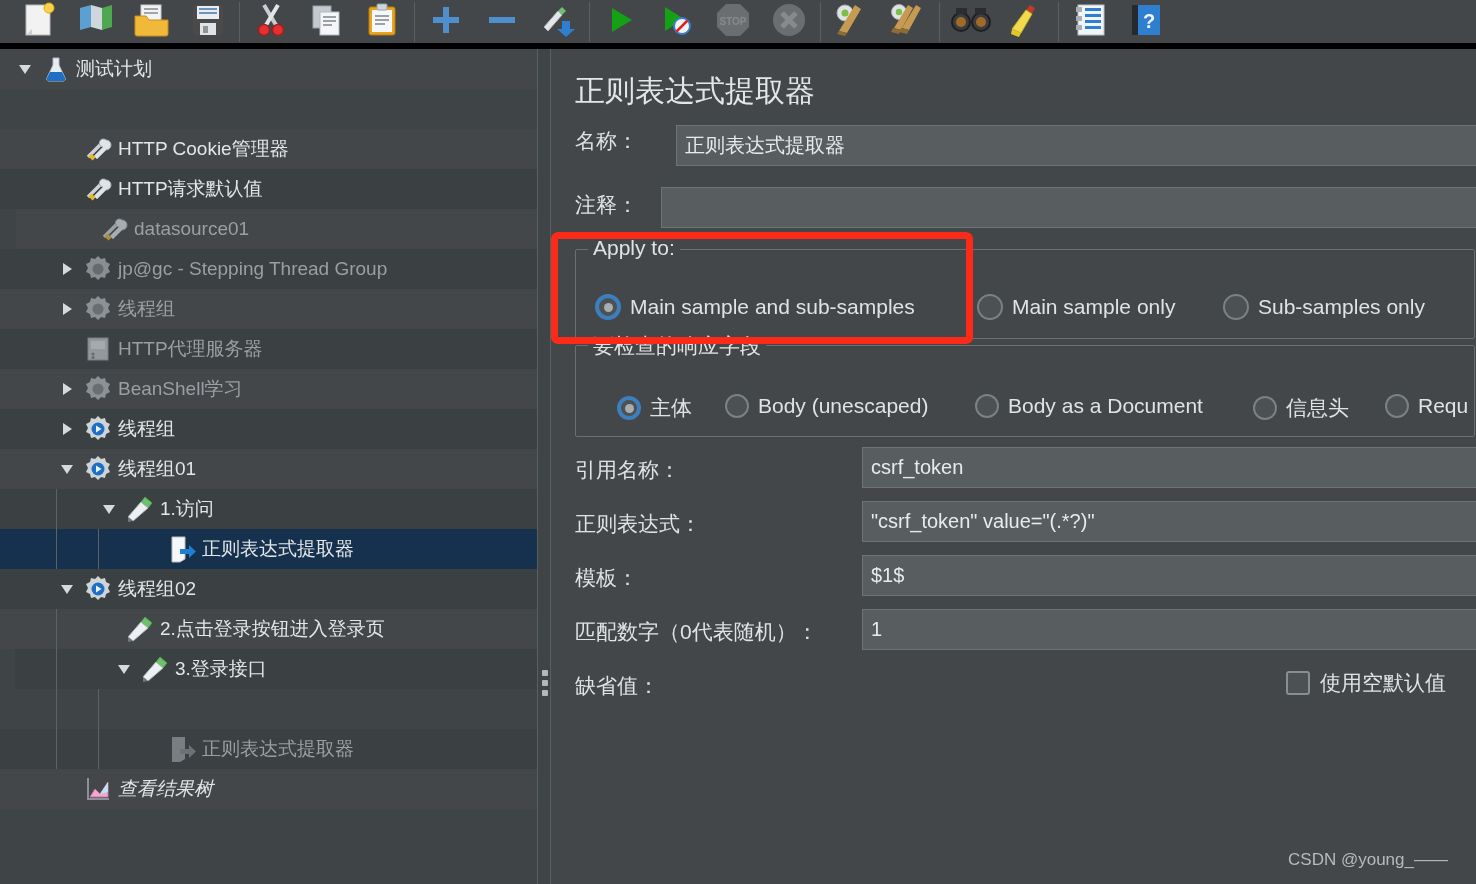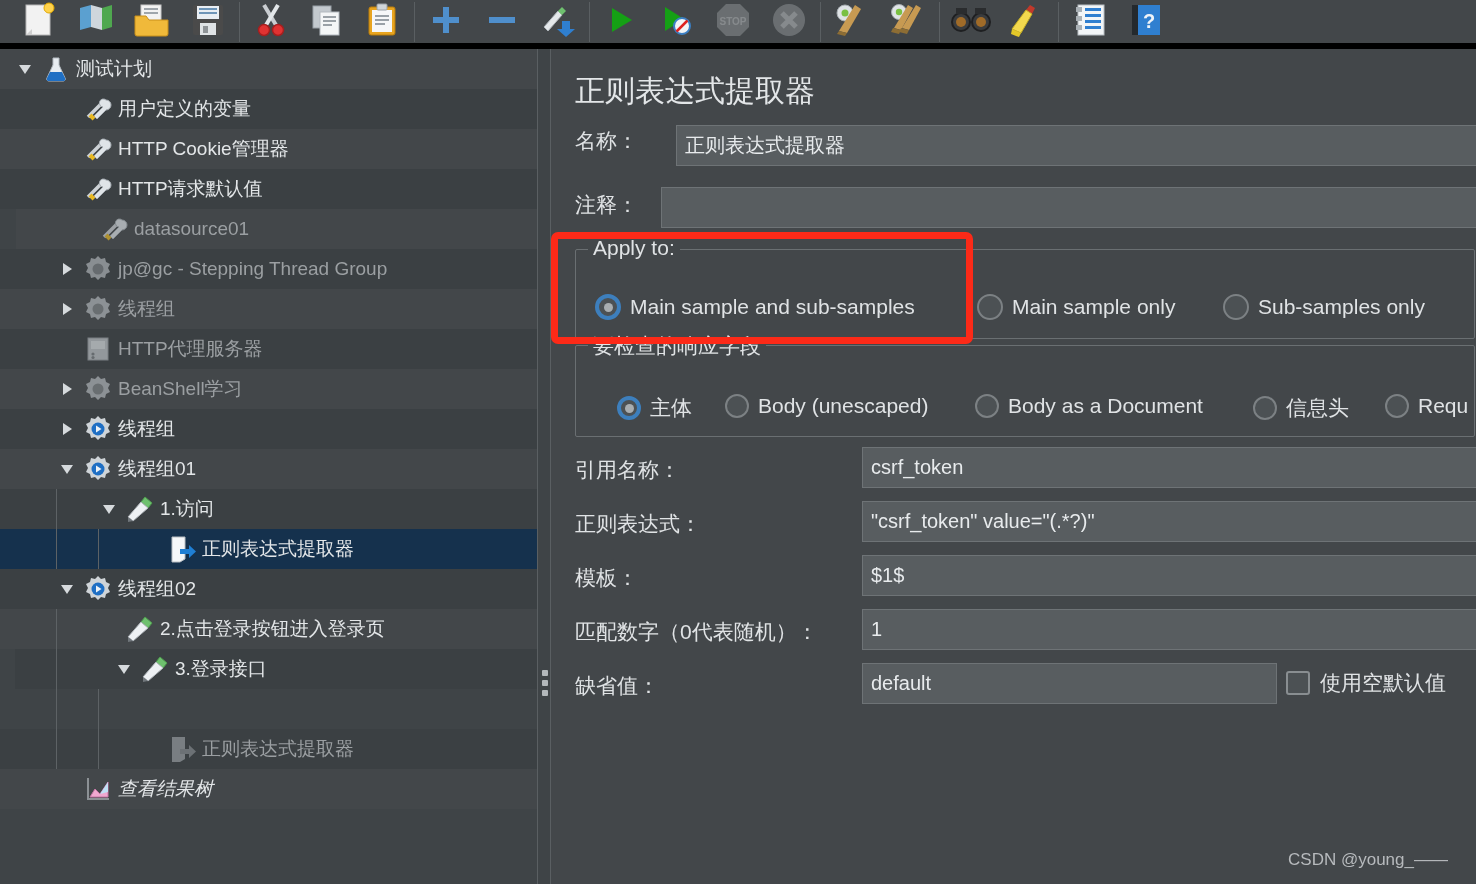--- a/index.html
+++ b/index.html
@@ -372,30 +372,20 @@
         <i class="tri-d"></i>
       </span>
       <span class="ticon" style="left: 42px;">
         <svg width="26" height="26" viewBox="0 0 26 26">
           <path d="M10 2 h6 v7 l6 13 a2 2 0 0 1 -2 3 H6 a2 2 0 0 1 -2 -3 l6 -13 z" fill="#e8edf2" stroke="#b5bcc2"></path>
           <path d="M7 16 l12 0 l3 6 a2 2 0 0 1 -2 3 H6 a2 2 0 0 1 -2 -3 z" fill="#1f6fc4"></path>
         </svg>
       </span>
       <span class="tlabel" style="left: 76px;">测试计划</span>
     </div>
-    <div class="trow alt" style="top: 40px; position: absolute; left: 0px; right: 0px;">
-      <span class="ticon" style="left: 84px;">
-        <svg width="28" height="28" viewBox="0 0 28 28">
-          <path d="M4 22 L18 8" stroke="#cdd2d6" stroke-width="3.5"></path>
-          <path d="M22 5 a4 4 0 1 0 -3 7 l-9 9 l3 3 l9 -9 a4 4 0 0 0 0 -10 z" fill="#dfe4e8" stroke="#a7aeb4"></path>
-          <path d="M6 20 l4 4" stroke="#e8b923" stroke-width="4"></path>
-        </svg>
-      </span>
-      <span class="tlabel" style="left: 118px;">用户定义的变量</span>
-    </div>
     <div class="trow norm" style="top: 80px; position: absolute; left: 0px; right: 0px;">
       <span class="ticon" style="left: 84px;">
         <svg width="28" height="28" viewBox="0 0 28 28">
           <path d="M4 22 L18 8" stroke="#cdd2d6" stroke-width="3.5"></path>
           <path d="M22 5 a4 4 0 1 0 -3 7 l-9 9 l3 3 l9 -9 a4 4 0 0 0 0 -10 z" fill="#dfe4e8" stroke="#a7aeb4"></path>
           <path d="M6 20 l4 4" stroke="#e8b923" stroke-width="4"></path>
         </svg>
       </span>
       <span class="tlabel" style="left: 118px;">HTTP Cookie管理器</span>
     </div>
@@ -648,16 +638,15 @@
     </div>
     <div class="field-lbl" style="position: absolute; left: 24px; top: 407px;">引用名称：</div>
     <input class="tinput" value="csrf_token" style="position: absolute; left: 311px; top: 398px; width: 634px;">
     <div class="field-lbl" style="position: absolute; left: 24px; top: 461px;">正则表达式：</div>
     <input class="tinput" value="&quot;csrf_token&quot; value=&quot;(.*?)&quot;" style="position: absolute; left: 311px; top: 452px; width: 634px;">
     <div class="field-lbl" style="position: absolute; left: 24px; top: 515px;">模板：</div>
     <input class="tinput" value="$1$" style="position: absolute; left: 311px; top: 506px; width: 634px;">
     <div class="field-lbl" style="position: absolute; left: 24px; top: 569px;">匹配数字（0代表随机）：</div>
     <input class="tinput" value="1" style="position: absolute; left: 311px; top: 560px; width: 634px;">
     <div class="field-lbl" style="position: absolute; left: 24px; top: 623px;">缺省值：</div>
-    <input class="tinput" value="default" style="position: absolute; left: 311px; top: 614px; width: 415px;">
   </div>
 
 <div id="red-box"></div>
 
 </body></html>

